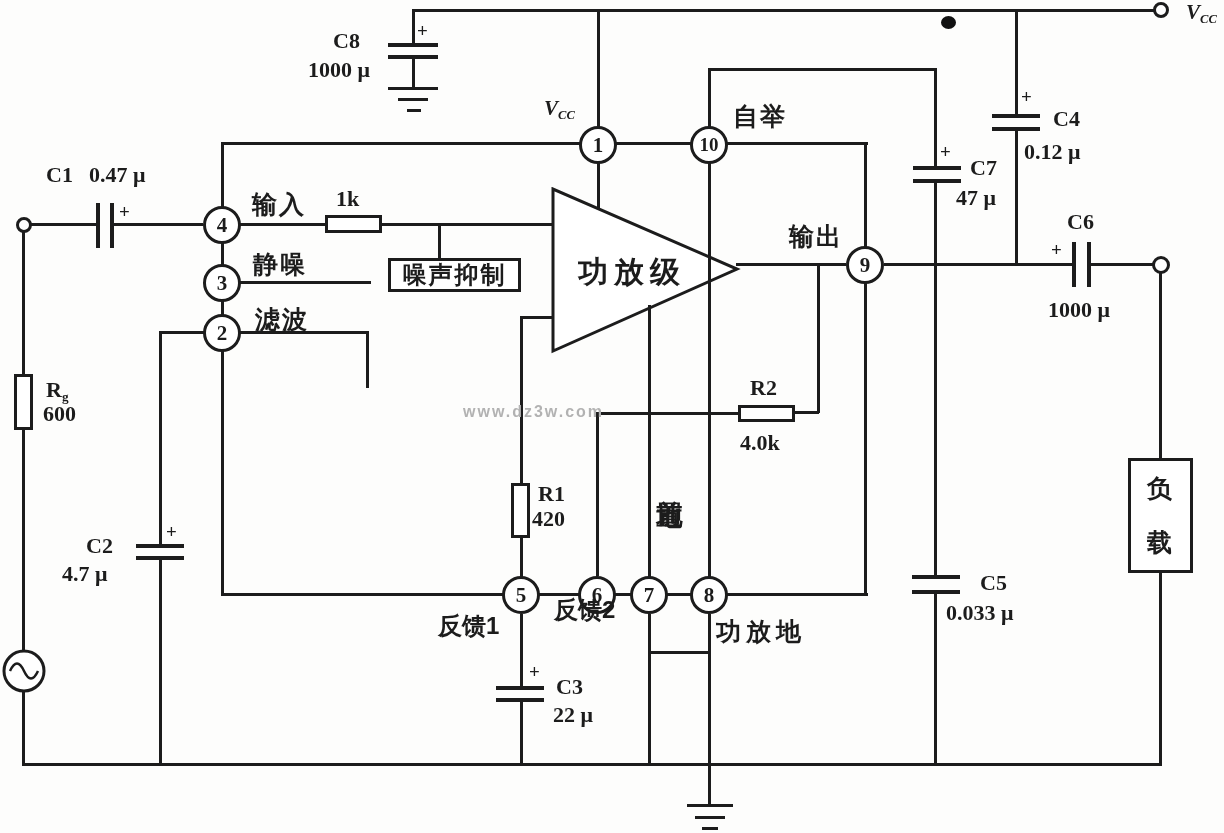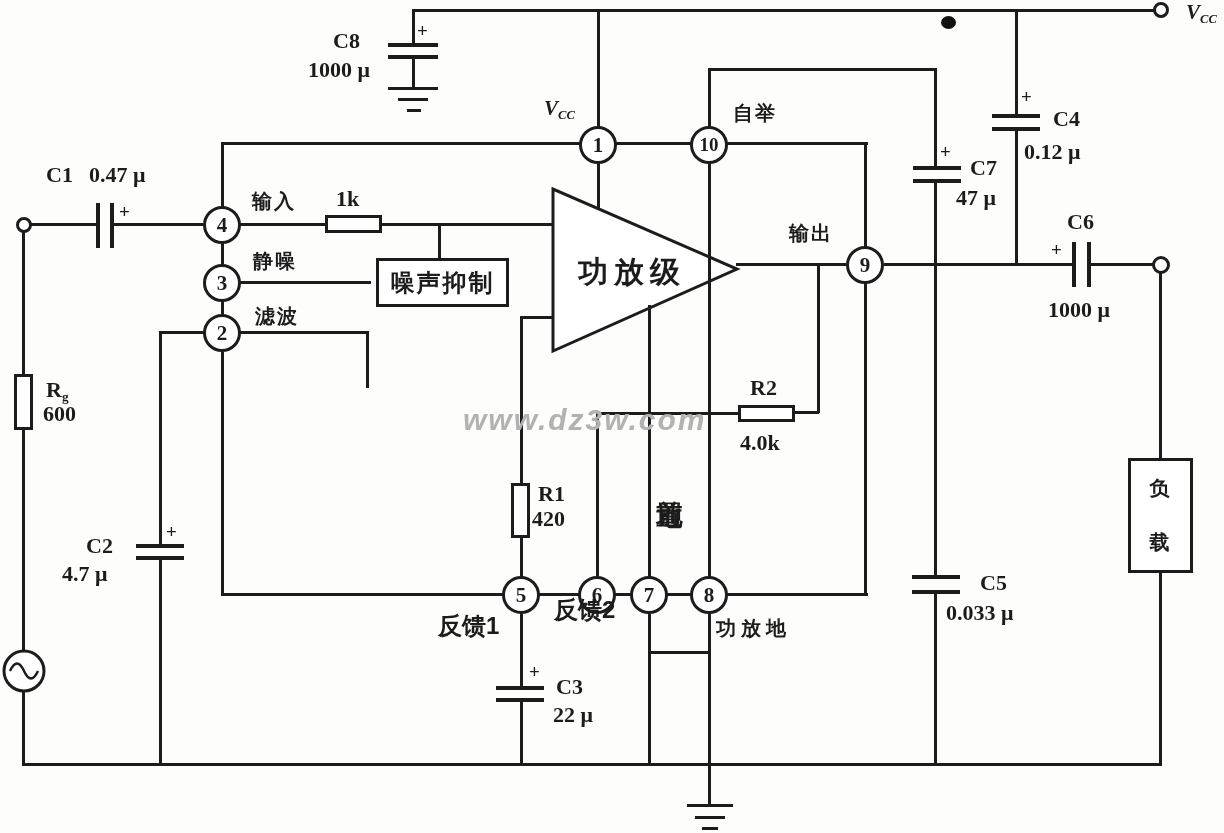--- a/index.html
+++ b/index.html
@@ -5,27 +5,27 @@
   html,body{margin:0;padding:0;background:#e8e8e8}
   #stage{position:relative;width:1224px;height:833px;background:#fdfdfc;overflow:hidden;
          font-family:"Liberation Serif","DejaVu Serif",serif;color:#1c1c1c}
   .w{position:absolute;background:#1c1c1c}
   .box{position:absolute;background:#fff;border:3px solid #1c1c1c;box-sizing:border-box}
   .pin{position:absolute;width:38px;height:38px;border:3px solid #1c1c1c;border-radius:50%;
        background:#fff;display:flex;align-items:center;justify-content:center;box-sizing:border-box;
        font-size:21px;font-weight:bold}
   .term{position:absolute;border:3px solid #1c1c1c;border-radius:50%;background:#fff;box-sizing:border-box}
   .lbl{position:absolute;white-space:nowrap}
-  .cn{font-family:"Liberation Sans","DejaVu Sans",sans-serif;font-size:20px;font-weight:bold;letter-spacing:2px}
+  .cn{font-family:"Liberation Sans","DejaVu Sans",sans-serif;font-size:25px;font-weight:bold;letter-spacing:2px}
   .val{font-size:22px;font-weight:bold}
   .plus{font-size:19px;font-weight:bold}
   .sub{font-size:0.6em;vertical-align:-0.3em;letter-spacing:0}
   .ital{font-style:italic}
-  .wm{color:#b2b2b2;font-style:italic;font-family:"Liberation Sans","DejaVu Sans",sans-serif;
-      font-size:30px;letter-spacing:2px;font-weight:bold}
+  .wm{color:#b2b2b2;font-family:"Liberation Sans","DejaVu Sans",sans-serif;
+      font-size:16px;letter-spacing:2px;font-weight:bold}
   .vert{writing-mode:vertical-rl;text-orientation:upright;letter-spacing:1px}
   .flexc{display:flex;align-items:center;justify-content:center;flex-direction:column;text-align:center}
   .dot{position:absolute;background:#111;border-radius:50%}
 </style>
 </head>
 <body>
 
 <div id="stage">
 
   <svg style="position:absolute;left:551px;top:187px" width="190" height="167" viewBox="0 0 190 167">
@@ -114,21 +114,21 @@
   <i class="w" style="left:1159px;top:273px;width:3px;height:186px"></i>
   <i class="w" style="left:1159px;top:572px;width:3px;height:193px"></i>
 
   <div class="dot" style="left:941px;top:16px;width:15px;height:13px"></div>
 
   <div class="box" style="left:325px;top:215px;width:57px;height:18px"></div>
   <div class="box" style="left:511px;top:483px;width:19px;height:55px"></div>
   <div class="box" style="left:738px;top:405px;width:57px;height:17px"></div>
   <div class="box" style="left:14px;top:374px;width:19px;height:56px"></div>
 
-  <div class="box flexc" style="left:376px;top:258px;width:133px;height:49px">
+  <div class="box flexc" style="left:388px;top:258px;width:133px;height:34px">
     <span class="cn" style="font-size:24px">噪声抑制</span>
   </div>
   <div class="box flexc" style="left:1128px;top:458px;width:65px;height:115px;justify-content:space-around">
     <span class="cn">负</span>
     <span class="cn">载</span>
   </div>
 
   <svg style="position:absolute;left:2px;top:649px" width="44" height="44" viewBox="0 0 44 44">
       <circle cx="22" cy="22" r="20" fill="#fff" stroke="#1c1c1c" stroke-width="3"></circle>
       <path d="M8 22 q7 -15 14 0 q7 15 14 0" fill="none" stroke="#1c1c1c" stroke-width="2.5"></path>

